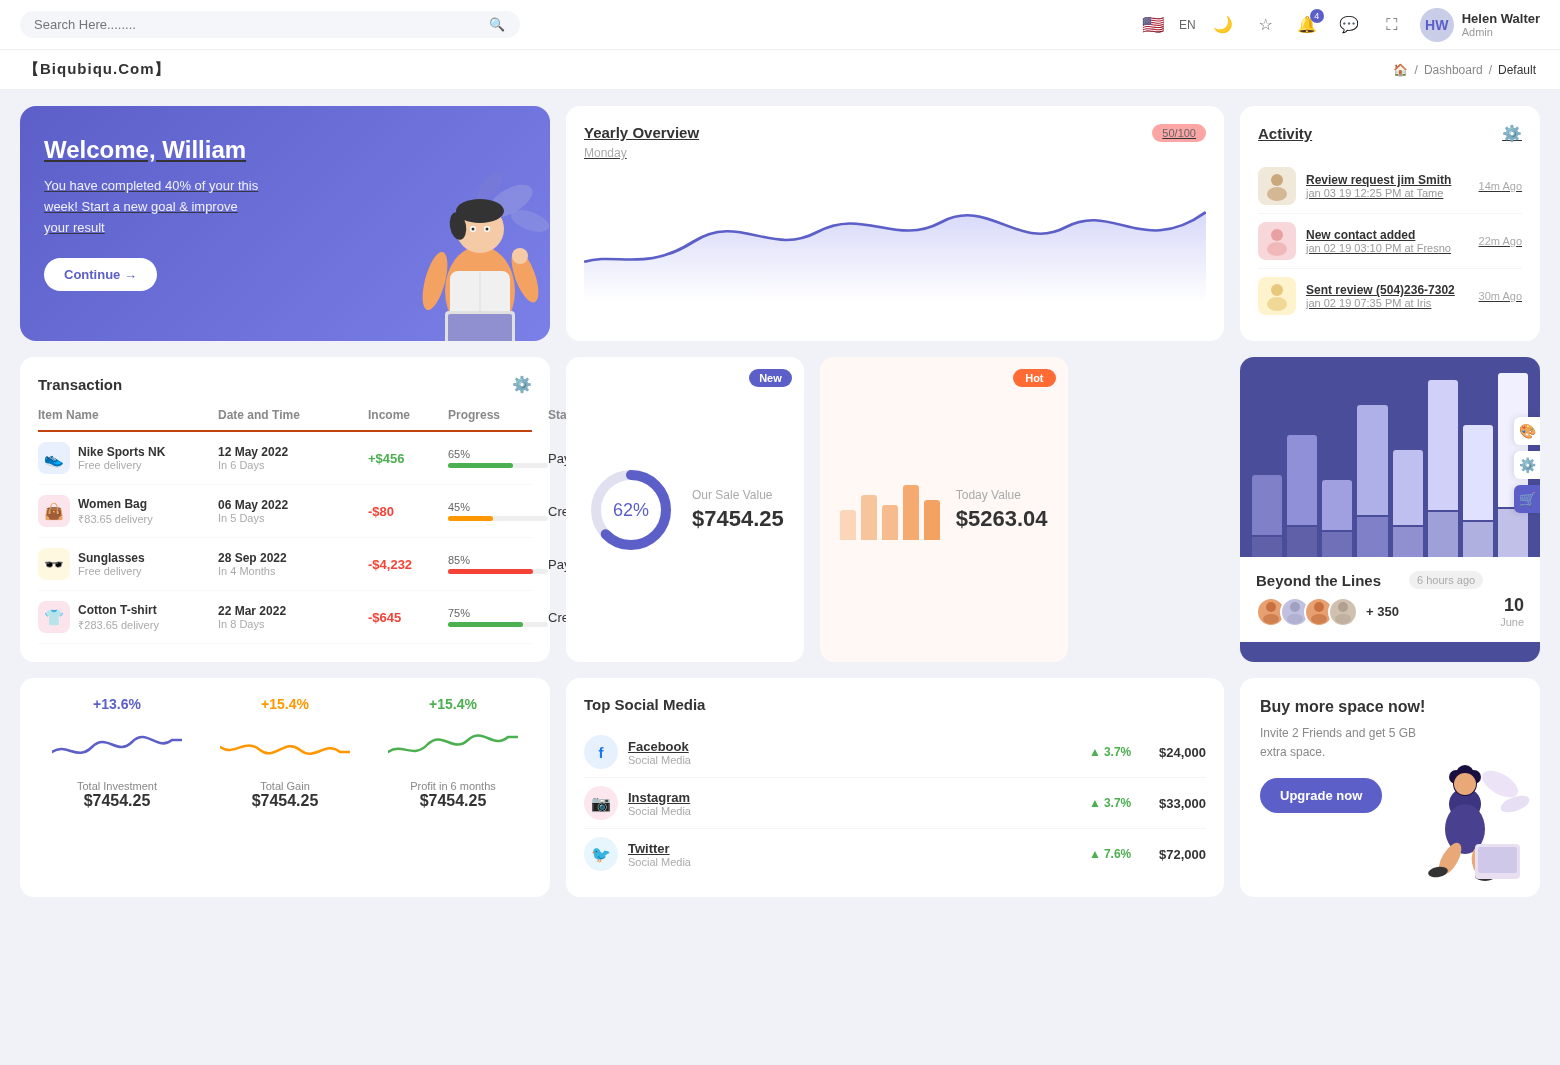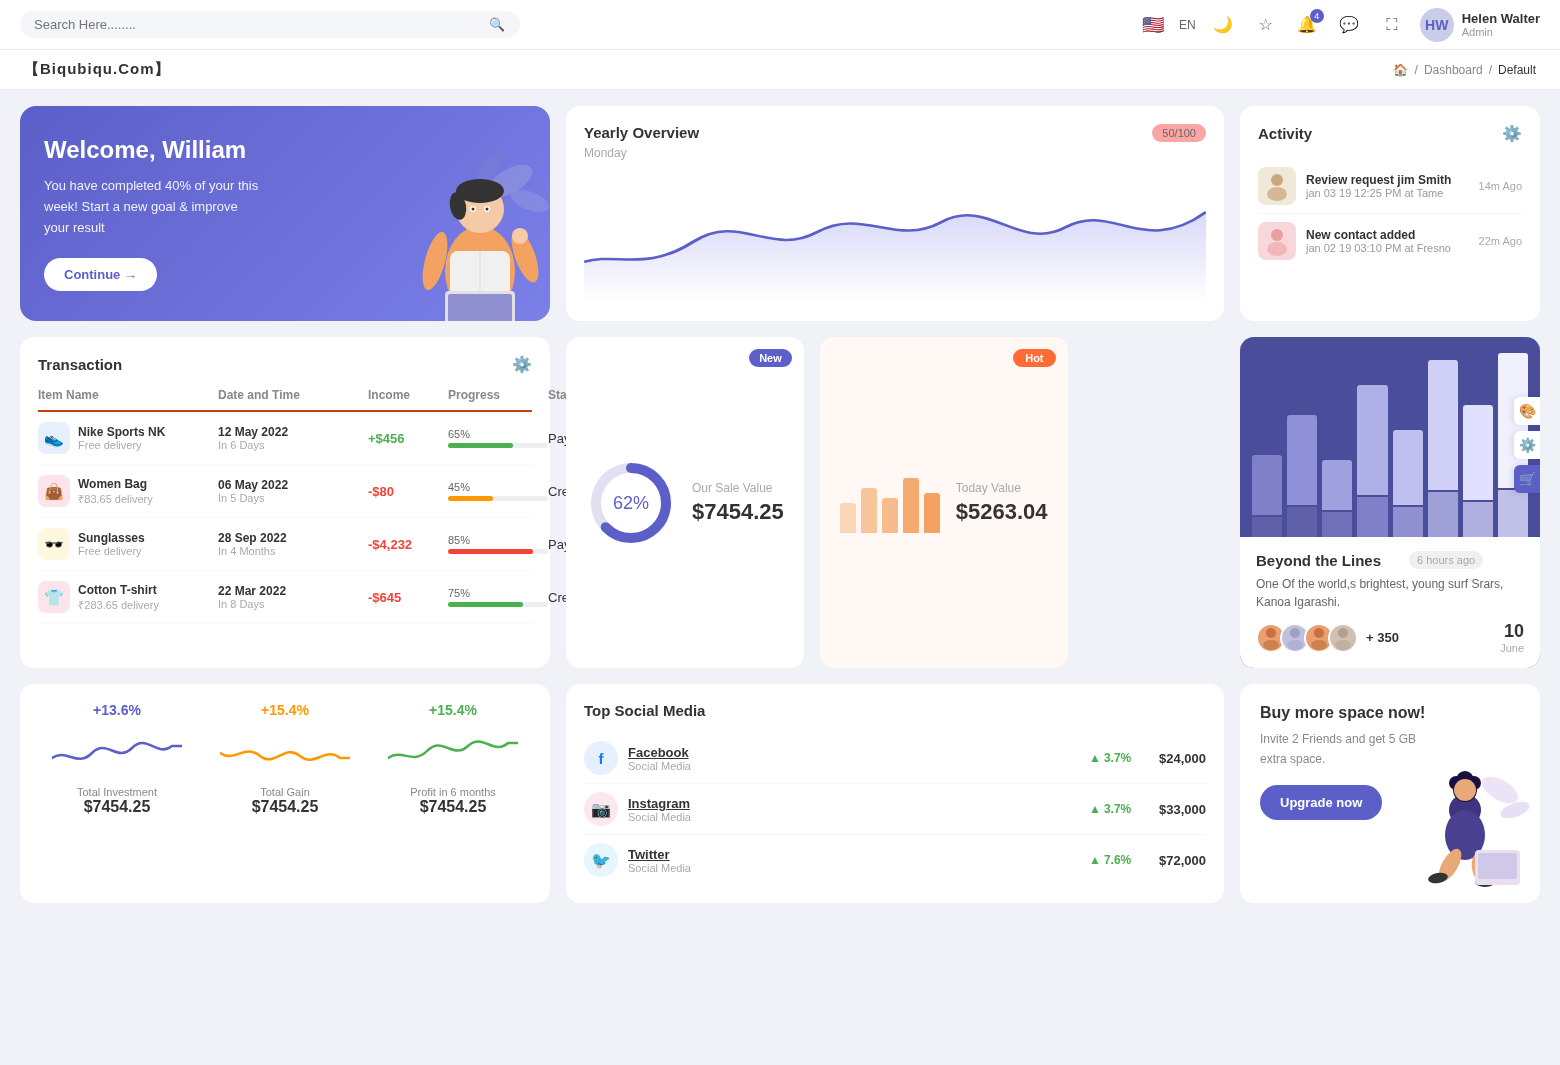--- a/index.html
+++ b/index.html
@@ -30,21 +30,21 @@
     .breadcrumb-bar {
       display: flex; align-items: center; justify-content: space-between;
       padding: 10px 24px; background: #fff; border-bottom: 1px solid #eee;
     }
     .brand { font-size: 15px; font-weight: 700; color: #333; letter-spacing: 1px; }
     .breadcrumb { display: flex; align-items: center; gap: 6px; font-size: 12px; color: #888; }
     .breadcrumb a { color: #888; text-decoration: none; }
     .breadcrumb span.active { color: #333; }
 
     
-    .main { padding: 16px 20px; display: grid; grid-template-columns: 530px 1fr 300px; gap: 16px; }
+    .main { padding: 16px 20px; display: grid; grid-template-columns: 530px 1fr 300px; gap: 16px; text-decoration: underline; }
 
     
     .welcome-card {
       background: linear-gradient(135deg, #5b5fc7 0%, #7b7fe8 100%);
       border-radius: 16px; padding: 30px 24px; color: #fff; position: relative; overflow: hidden;
       min-height: 200px;
     }
     .welcome-card h2 { font-size: 24px; font-weight: 800; margin-bottom: 12px; }
     .welcome-card p { font-size: 13px; opacity: 0.9; line-height: 1.6; max-width: 220px; margin-bottom: 20px; }
     .continue-btn {
@@ -274,20 +274,33 @@
             <circle cx="16" cy="10" r="6" fill="#e8a0a0"></circle>
             <ellipse cx="16" cy="24" rx="10" ry="7" fill="#f0b8b8"></ellipse>
           </svg>
       </div>
       <div class="activity-text">
         <div class="title">New contact added</div>
         <div class="sub">jan 02 19 03:10 PM at Fresno</div>
       </div>
       <div class="activity-time">22m Ago</div>
     </div>
+    <div class="activity-item">
+      <div class="activity-img" style="background:#fff3cd">
+        <svg width="32" height="32" viewBox="0 0 32 32">
+            <circle cx="16" cy="10" r="6" fill="#e8c87c"></circle>
+            <ellipse cx="16" cy="24" rx="10" ry="7" fill="#f0d896"></ellipse>
+          </svg>
+      </div>
+      <div class="activity-text">
+        <div class="title">Sent review (504)236-7302</div>
+        <div class="sub">jan 02 19 07:35 PM at Iris</div>
+      </div>
+      <div class="activity-time">30m Ago</div>
+    </div>
   </div>
 </div>
 
 <div class="main2">
 
   <div class="transaction-card">
     <div class="table-header">
       <span class="table-title">Transaction</span>
       <span class="gear-icon">⚙️</span>
     </div>
@@ -456,21 +469,20 @@
         <div style="width:100%;background:#f0f0ff;border-radius:3px 3px 0 0;height:155px"></div>
         <div style="width:100%;background:#c0c0e8;height:55px"></div>
       </div>
     </div>
 
     <div style="background:#fff;padding:14px 16px;">
       <div style="display:flex;align-items:center;gap:28px;margin-bottom:6px">
         <span style="font-size:15px;font-weight:700">Beyond the Lines</span>
         <span style="font-size:11px;color:#aaa;background:#f0f0f0;border-radius:10px;padding:3px 8px">6 hours ago</span>
       </div>
-      <div style="font-size:12px;color:#666;margin-bottom:10px;line-height:1.5">One Of the world,s brightest, young surf Srars, Kanoa Igarashi.</div>
       <div style="display:flex;align-items:center;justify-content:space-between">
         <div style="display:flex;align-items:center">
           <div class="mini-avatar" style="background:#e8a070">
             <svg width="26" height="26" viewBox="0 0 26 26">
                 <circle cx="13" cy="8" r="5" fill="#c87040"></circle>
                 <ellipse cx="13" cy="20" rx="8" ry="5" fill="#d08050"></ellipse>
               </svg>
           </div>
           <div class="mini-avatar" style="background:#c0c0e0">
             <svg width="26" height="26" viewBox="0 0 26 26">

